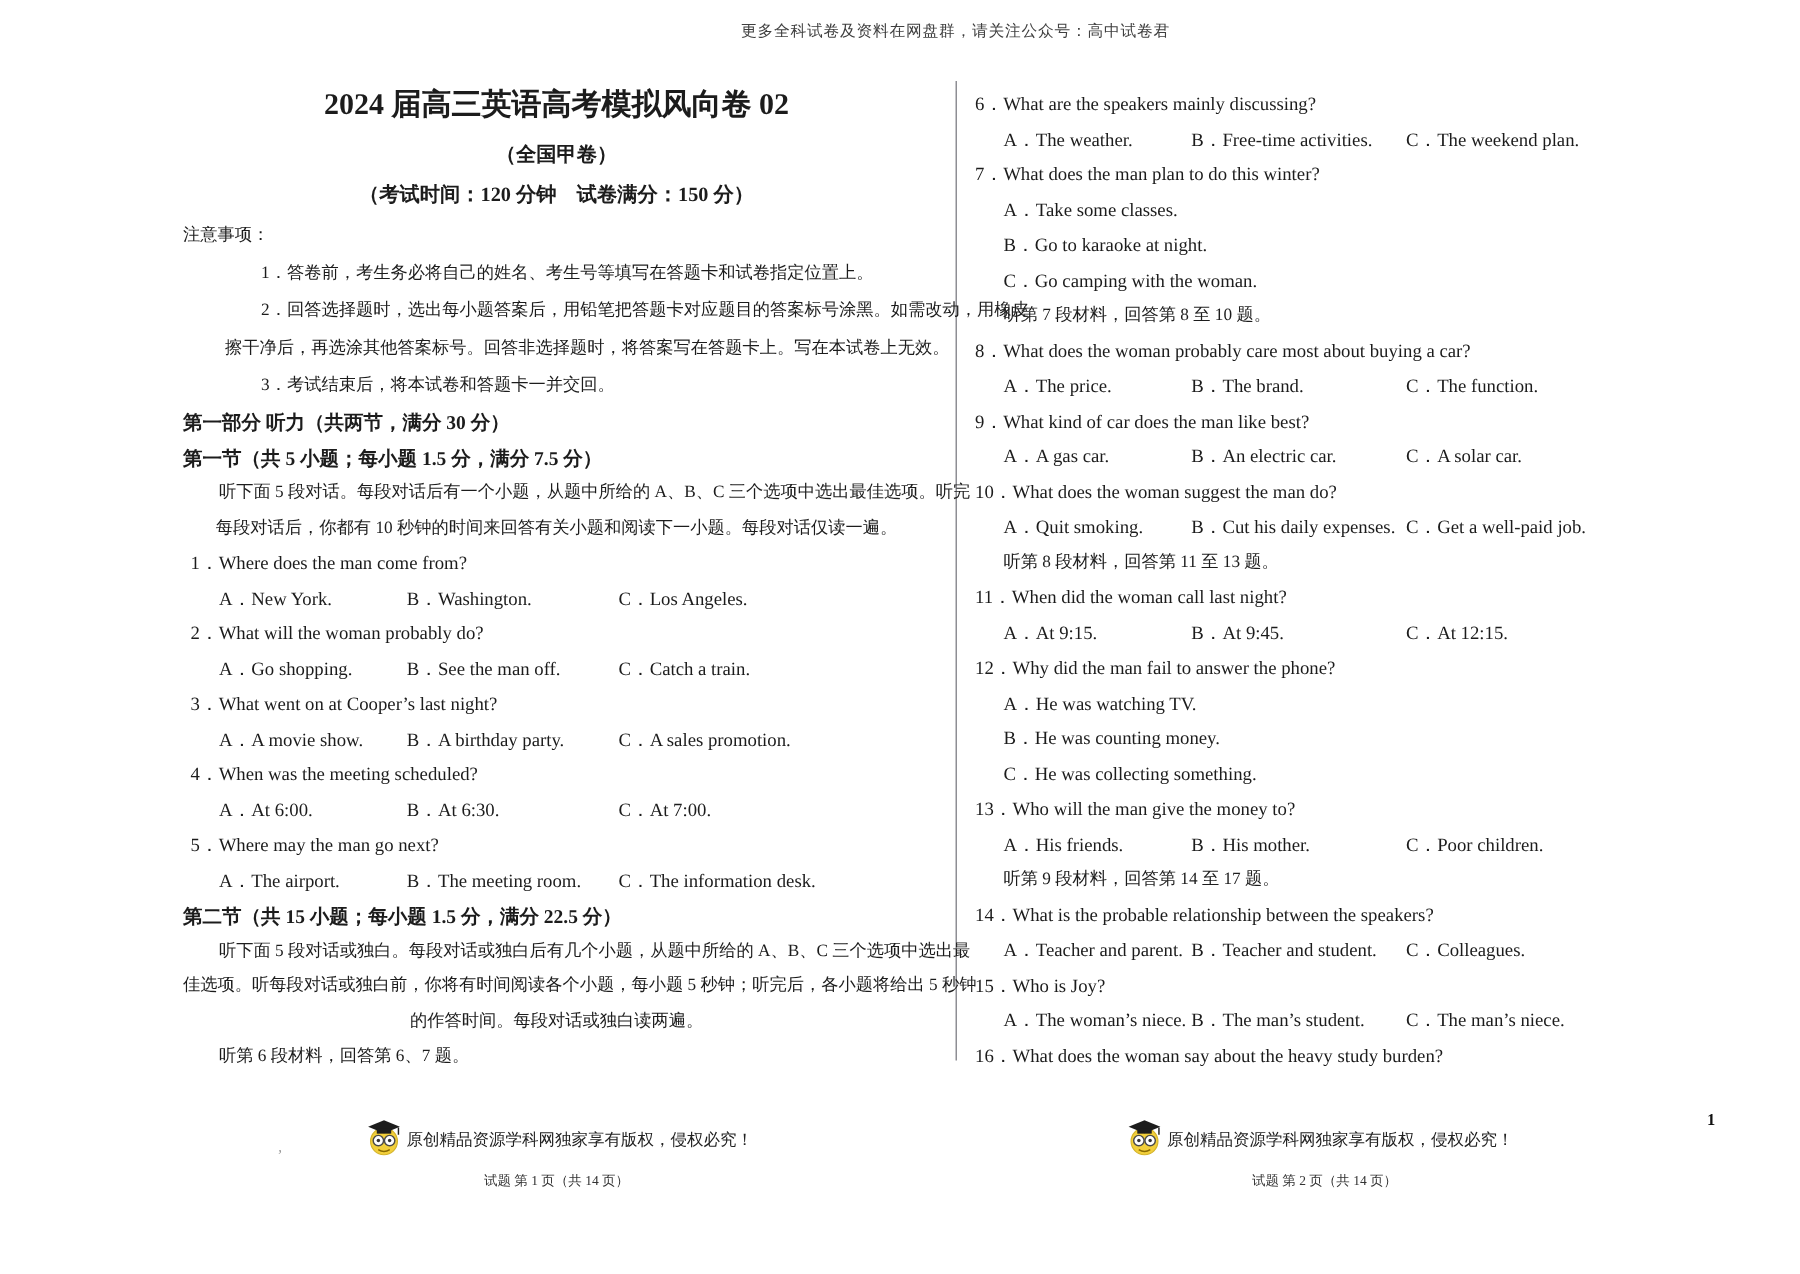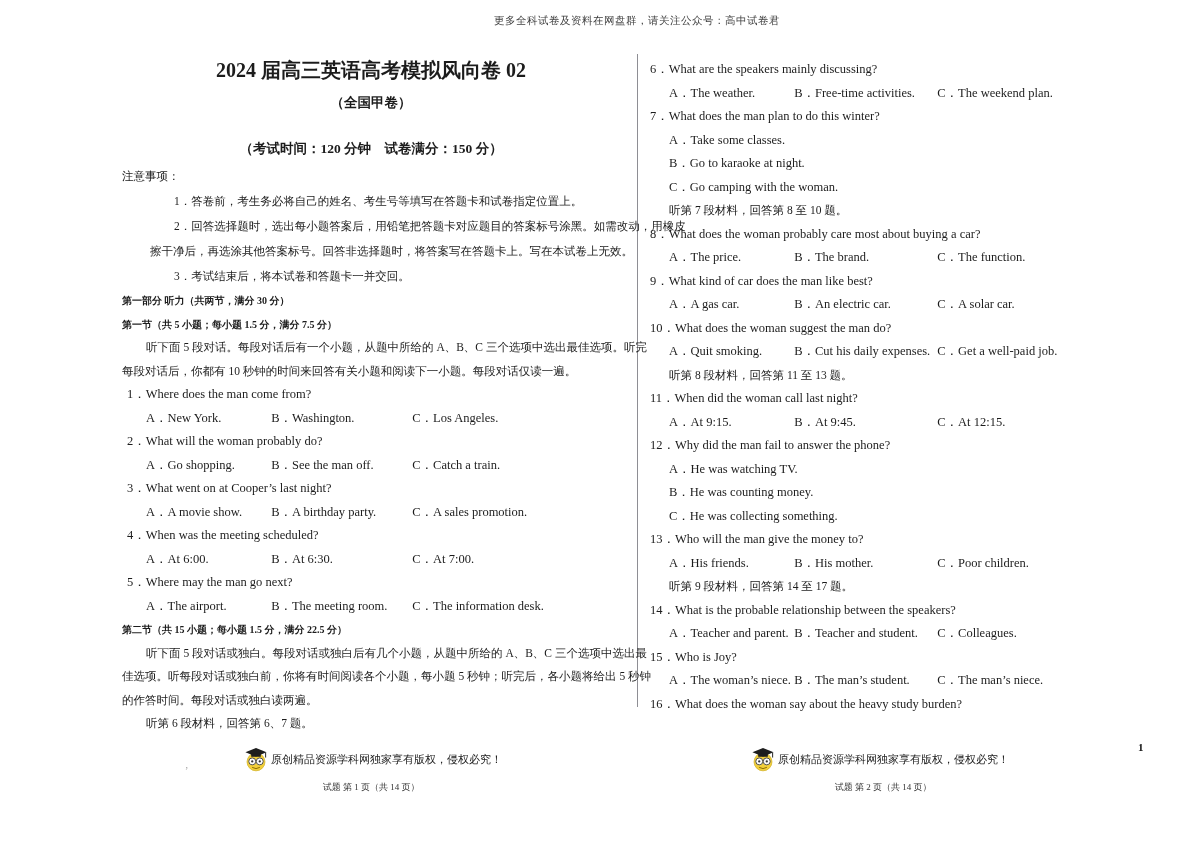--- a/index.html
+++ b/index.html
@@ -6,25 +6,25 @@
   .sheet{position:relative;width:1200px;height:849px;background:#ffffff;overflow:hidden;
          font-family:"Liberation Serif","DejaVu Serif",serif;color:#1c1c1c;border-radius:16px;}
   .top-notice{position:absolute;top:14px;left:337px;width:600px;text-align:center;
               font-size:10.5px;color:#3f3f3f;letter-spacing:0.5px;}
   .divider{position:absolute;left:637px;top:54px;width:1px;height:653px;background:#8e8e94;}
   .col{position:absolute;width:498px;font-size:12.5px;line-height:23.5px;white-space:nowrap;}
   .col1{left:122px;top:0;}
   .col2{left:645px;top:58px;}
   .title{margin-top:60px;font-size:20px;font-weight:700;text-align:center;line-height:21px;}
   .subtitle{margin-top:12px;font-size:13.5px;font-weight:700;text-align:center;line-height:19px;}
-  .examinfo{margin-top:27px;font-size:13.5px;font-weight:700;text-align:center;line-height:19px;}
+  .examinfo{margin-top:8px;font-size:13.5px;font-weight:700;text-align:center;line-height:19px;}
   .noticehead{margin-top:6px;font-size:11.5px;line-height:25px;}
   .notice{font-size:11.5px;line-height:25px;margin-left:28px;}
-  .hbold{font-weight:700;font-size:10px;line-height:23.5px;}
-  .intro{font-size:11.5px;line-height:23.5px;}
+  .hbold{font-weight:700;font-size:13px;line-height:23.5px;}
+  .intro{font-size:11.5px;line-height:23.5px;text-align:center;}
   .ind{padding-left:24px;}
   .qline{padding-left:5px;line-height:23.5px;}
   .optrow{padding-left:24px;line-height:23.5px;}
   .optrow span{display:inline-block;white-space:nowrap;}
   .col1 .oA{width:122px;} .col1 .oB{width:138px;}
   .col2 .oA{width:122px;} .col2 .oB{width:140px;}
   .optline{padding-left:24px;line-height:23.5px;}
   .material{padding-left:24px;font-size:11.5px;line-height:23.5px;}
   .cr{position:absolute;top:744px;height:30px;display:flex;align-items:center;
       font-size:11px;color:#222;white-space:nowrap;}

